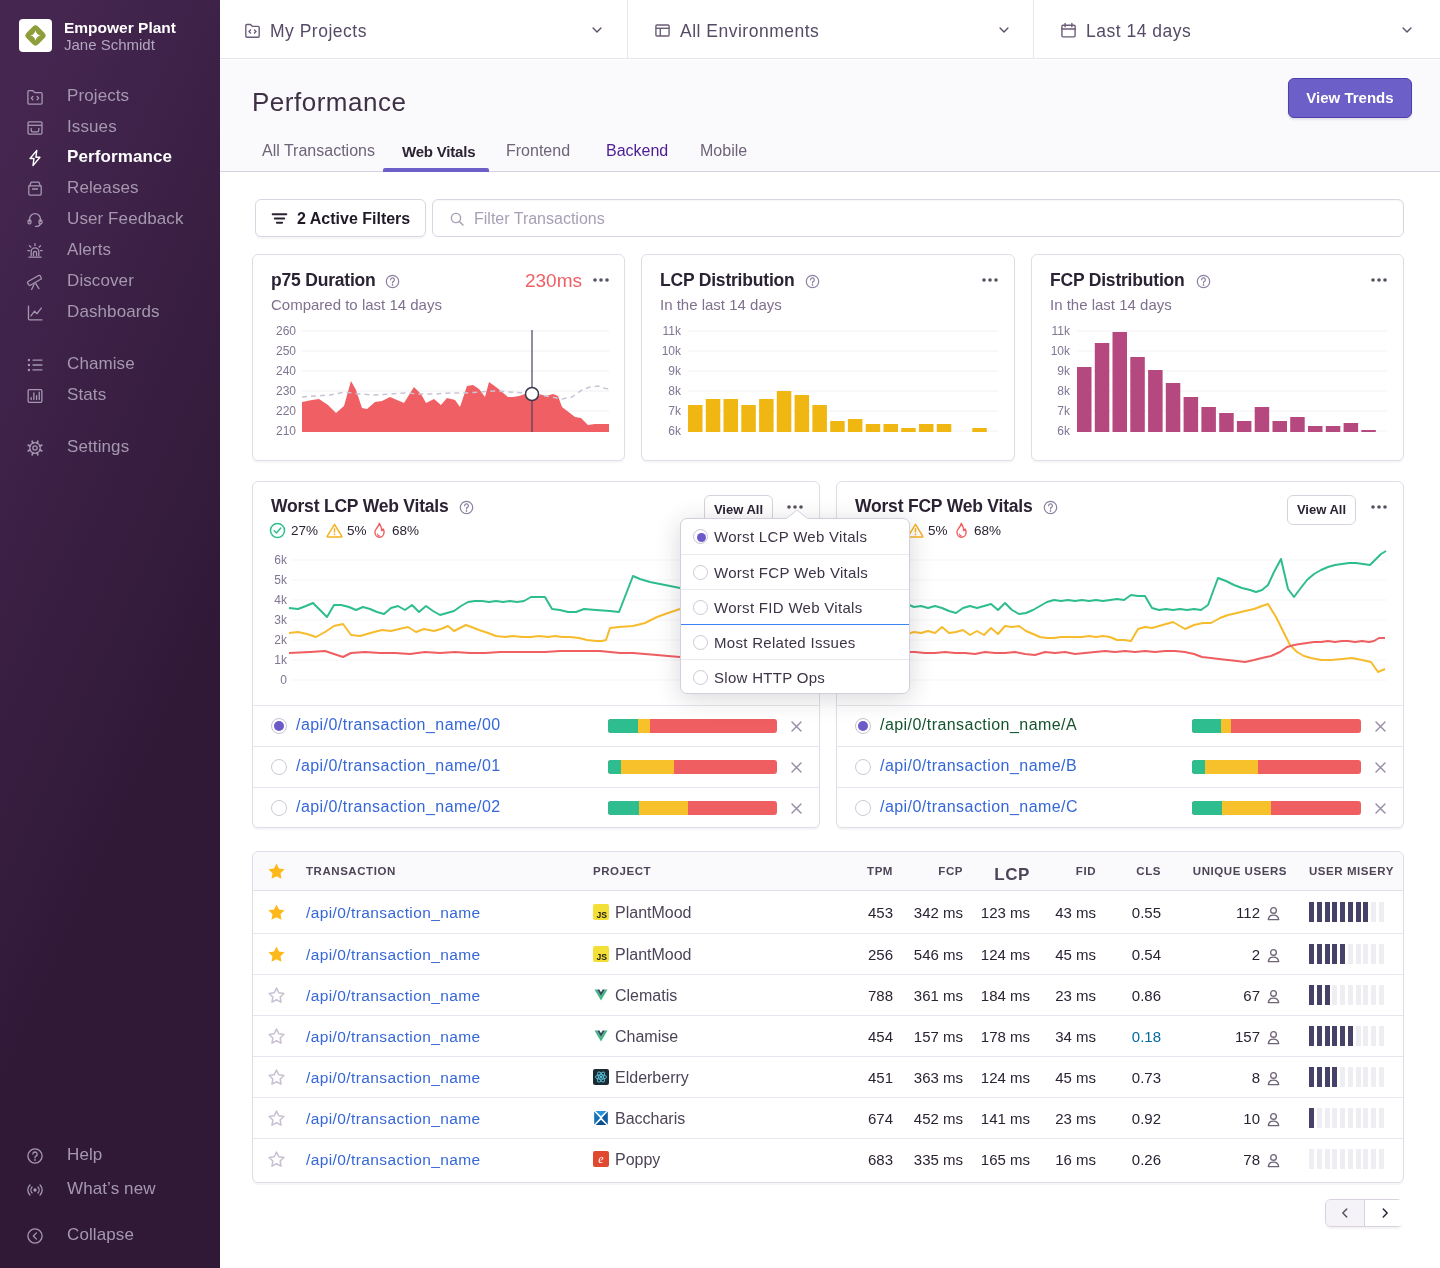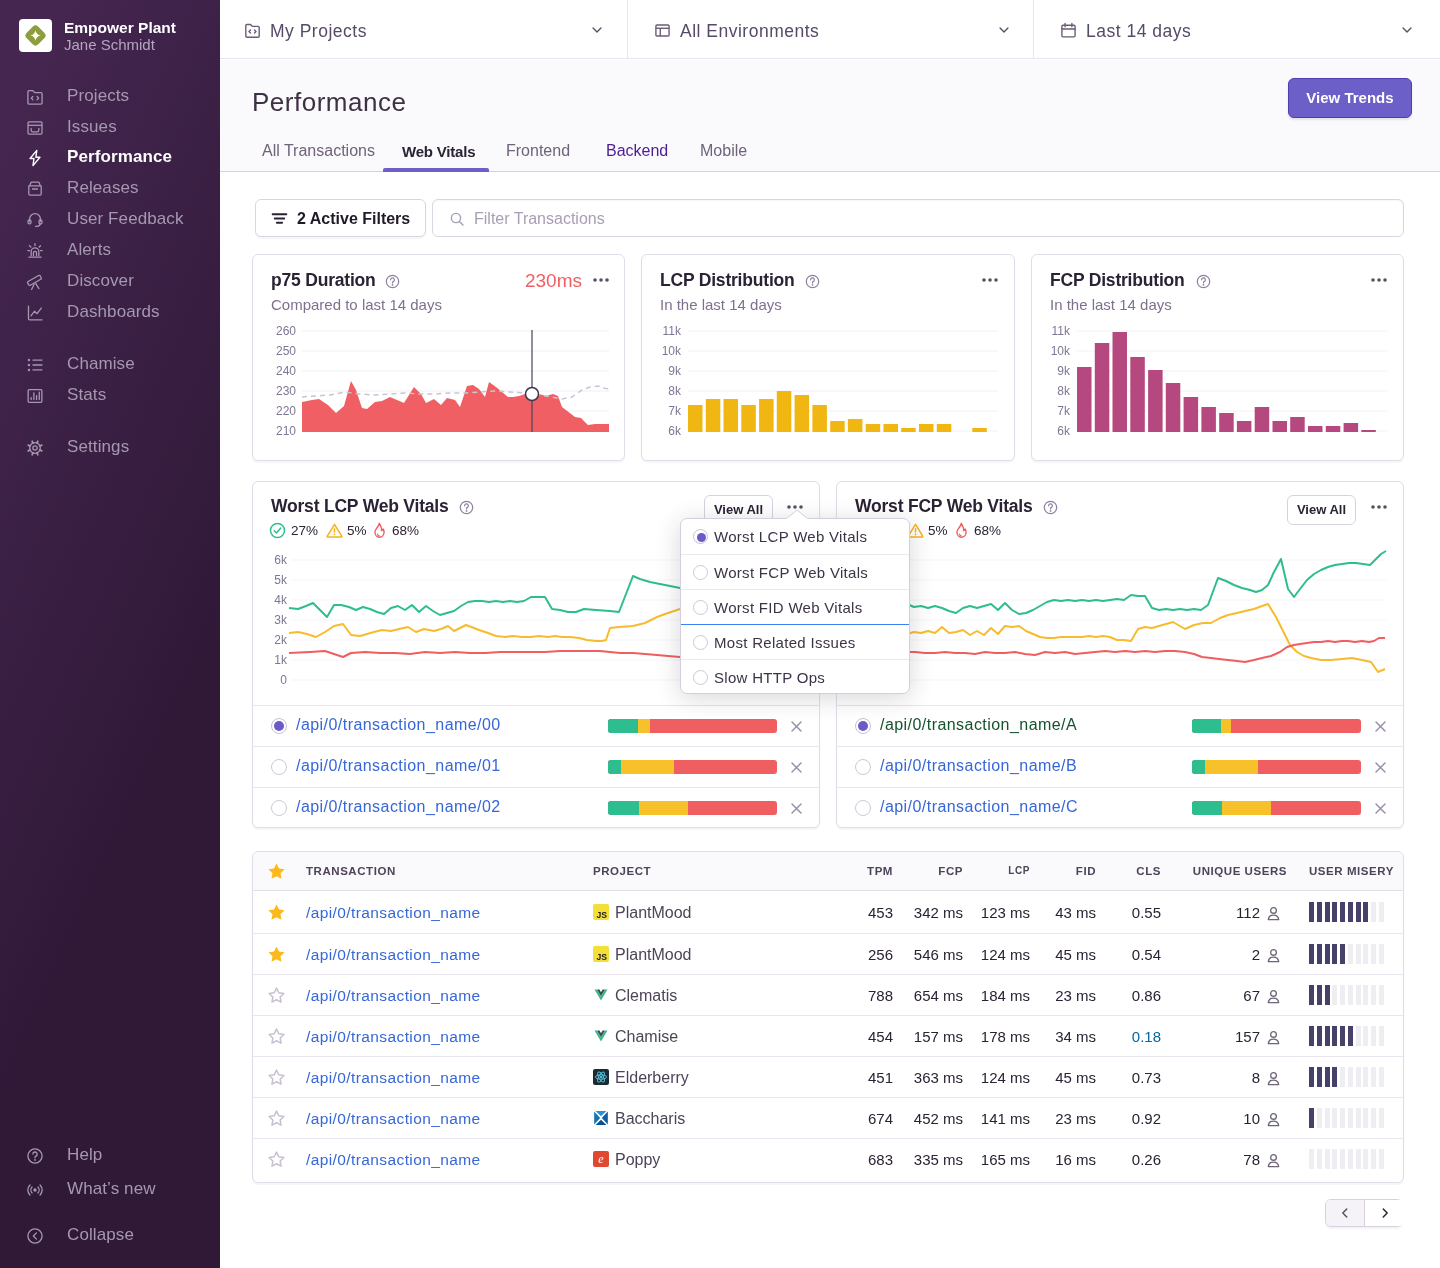--- a/index.html
+++ b/index.html
@@ -454,21 +454,21 @@
     </div>
     <div style="position:absolute;left:252px;top:851px;width:1152px;height:332px;background:#fff;border:1px solid #e2dce8;border-radius:6px;box-shadow:0 2px 1px rgba(40,30,60,0.04)">
       <div style="position:absolute;left:0;top:0;width:100%;height:39px;background:#faf9fb;border-bottom:1px solid #e4dee9;border-radius:6px 6px 0 0"></div>
       <span style="position:absolute;left:14px;top:10px"><svg width="19" height="19" viewBox="0 0 16 16" fill="none">
           <path d="M8,1.3 L10.1,5.5 L14.8,6.2 L11.4,9.5 L12.2,14.1 L8,11.9 L3.8,14.1 L4.6,9.5 L1.2,6.2 L5.9,5.5 Z" fill="#fdb81b"></path>
         </svg></span>
       <span style="position:absolute;left:53px;top:13px;font-size:11.5px;font-weight:bold;color:#4d4458;letter-spacing:0.55px">TRANSACTION</span>
       <span style="position:absolute;left:340px;top:13px;font-size:11.5px;font-weight:bold;color:#4d4458;letter-spacing:0.55px">PROJECT</span>
       <span style="position:absolute;left:480px;top:13px;width:160px;text-align:right;font-size:11.5px;font-weight:bold;color:#4d4458;letter-spacing:0.55px">TPM</span>
       <span style="position:absolute;left:550px;top:13px;width:160px;text-align:right;font-size:11.5px;font-weight:bold;color:#4d4458;letter-spacing:0.55px">FCP</span>
-      <span style="position:absolute;left:617px;top:13px;width:160px;text-align:right;font-size:10px;font-weight:bold;color:#4d4458;letter-spacing:0.55px">LCP</span>
+      <span style="position:absolute;left:617px;top:13px;width:160px;text-align:right;font-size:17px;font-weight:bold;color:#4d4458;letter-spacing:0.55px">LCP</span>
       <span style="position:absolute;left:683px;top:13px;width:160px;text-align:right;font-size:11.5px;font-weight:bold;color:#4d4458;letter-spacing:0.55px">FID</span>
       <span style="position:absolute;left:748px;top:13px;width:160px;text-align:right;font-size:11.5px;font-weight:bold;color:#4d4458;letter-spacing:0.55px">CLS</span>
       <span style="position:absolute;left:874px;top:13px;width:160px;text-align:right;font-size:11.5px;font-weight:bold;color:#4d4458;letter-spacing:0.55px">UNIQUE USERS</span>
       <span style="position:absolute;left:1056px;top:13px;font-size:11.5px;font-weight:bold;color:#4d4458;letter-spacing:0.55px">USER MISERY</span>
       <div style="position:absolute;left:0;top:40px;width:100%;height:41px;">
         <span style="position:absolute;left:14px;top:11px"><svg width="19" height="19" viewBox="0 0 16 16" fill="none">
             <path d="M8,1.3 L10.1,5.5 L14.8,6.2 L11.4,9.5 L12.2,14.1 L8,11.9 L3.8,14.1 L4.6,9.5 L1.2,6.2 L5.9,5.5 Z" fill="#fdb81b"></path>
           </svg></span>
         <span style="position:absolute;left:53px;top:12px;font-size:15.5px;letter-spacing:0.4px;color:#3667d8">/api/0/transaction_name</span>
         <span style="position:absolute;left:340px;top:12px"><svg width="16" height="16" viewBox="0 0 16 16">
@@ -533,21 +533,21 @@
             <path d="M8,1.8 L9.9,5.7 L14.2,6.3 L11.1,9.3 L11.8,13.6 L8,11.6 L4.2,13.6 L4.9,9.3 L1.8,6.3 L6.1,5.7 Z" stroke="#c8c0d2" stroke-width="1.3" stroke-linejoin="round" fill="none"></path>
           </svg></span>
         <span style="position:absolute;left:53px;top:12px;font-size:15.5px;letter-spacing:0.4px;color:#3667d8">/api/0/transaction_name</span>
         <span style="position:absolute;left:340px;top:12px"><svg width="16" height="16" viewBox="0 0 16 16">
             <rect width="16" height="16" rx="2" fill="#fff"></rect>
             <path d="M1.5,2.5 L8,13.5 L14.5,2.5 L11.9,2.5 L8,9.1 L4.1,2.5 Z" fill="#41b883"></path>
             <path d="M4.1,2.5 L8,9.1 L11.9,2.5 L9.6,2.5 L8,5.3 L6.4,2.5 Z" fill="#35495e"></path>
           </svg></span>
         <span style="position:absolute;left:362px;top:12px;font-size:16px;color:#4d4458">Clematis</span>
         <span style="position:absolute;left:520px;top:12px;width:120px;text-align:right;font-size:15px;color:#2b2233">788</span>
-        <span style="position:absolute;left:590px;top:12px;width:120px;text-align:right;font-size:15px;color:#2b2233">654 ms</span>
+        <span style="position:absolute;left:590px;top:12px;width:120px;text-align:right;font-size:15px;color:#2b2233">361 ms</span>
         <span style="position:absolute;left:657px;top:12px;width:120px;text-align:right;font-size:15px;color:#2b2233">184 ms</span>
         <span style="position:absolute;left:723px;top:12px;width:120px;text-align:right;font-size:15px;color:#2b2233">23 ms</span>
         <span style="position:absolute;left:788px;top:12px;width:120px;text-align:right;font-size:15px;color:#2b2233">0.86</span>
         <span style="position:absolute;left:887px;top:12px;width:120px;text-align:right;font-size:15px;color:#2b2233">67</span>
         <span style="position:absolute;left:1012px;top:12px"><svg width="17" height="17" viewBox="0 0 16 16" fill="none" style="vertical-align:-3.5px">
             <circle cx="8" cy="5.1" r="2.7" stroke="#6f6478" stroke-width="1.25" fill="none"></circle>
             <path d="M3.1,13.7 a4.95,4.95 0 0 1 9.8,0 z" stroke="#6f6478" stroke-width="1.25" stroke-linejoin="round" fill="none"></path>
           </svg></span>
         <span style="position:absolute;left:1056.0px;top:10px;width:5.2px;height:20px;background:#464169"></span>
         <span style="position:absolute;left:1063.8px;top:10px;width:5.2px;height:20px;background:#464169"></span>

